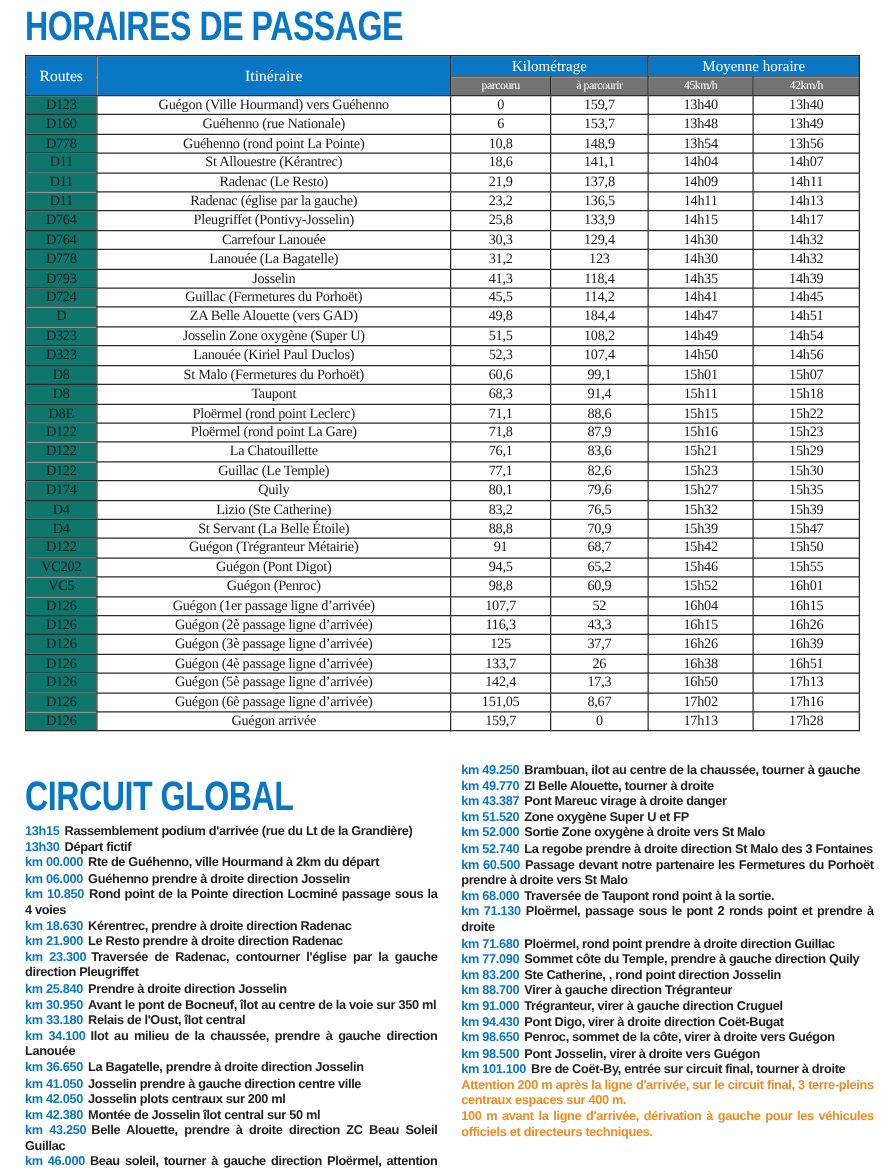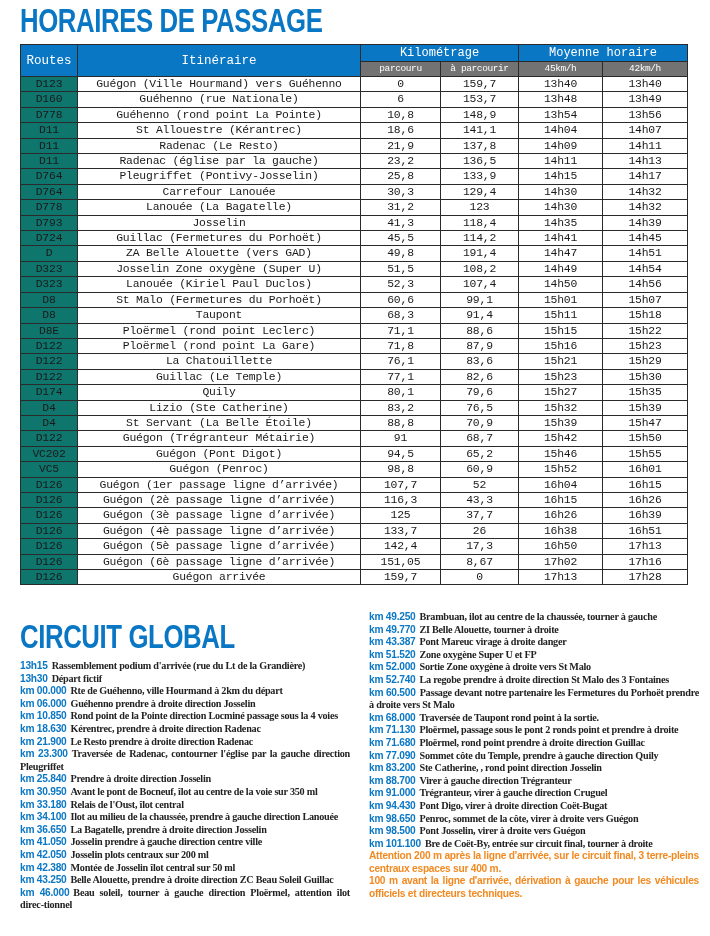--- a/index.html
+++ b/index.html
@@ -1,34 +1,34 @@
 <!DOCTYPE html>
 <html><head>
 <meta charset="utf-8">
 <style>
   html, body { margin: 0; padding: 0; background: #ffffff; }
   body { width: 710px; height: 936px; position: relative; overflow: hidden; font-family: "Liberation Sans", sans-serif; color: #1a1a1a; }
   .title { position: absolute; left: 20px; margin: 0; font-family: "Liberation Sans", sans-serif; font-weight: bold; color: #0a77c5; letter-spacing: -0.5px; transform: scaleX(0.78); transform-origin: left top; white-space: nowrap; }
   #t1 { top: 2px; font-size: 33px; }
   #t2 { top: 618px; font-size: 33px; }
-  table.sched { position: absolute; left: 20px; top: 44px; width: 667px; border-collapse: collapse; table-layout: fixed; font-family: Liberation Mono, monospace; }
+  table.sched { position: absolute; left: 20px; top: 44px; width: 667px; border-collapse: collapse; table-layout: fixed; font-family: Liberation Serif, serif; }
   table.sched th, table.sched td { border: 1px solid #2a2a2a; padding: 0; text-align: center; white-space: nowrap; overflow: hidden; }
   table.sched th { background: #0a77c5; color: #ffffff; font-weight: normal; }
   table.sched thead tr.h1 th { height: 16px; font-size: 12px; line-height: 16px; }
   table.sched thead tr.h1 th.tall { font-size: 12.5px; }
   table.sched thead tr.h2 th { height: 14px; font-size: 9.5px; line-height: 14px; letter-spacing: -0.4px; background: #737373; }
   table.sched tbody td { height: 14.4px; font-size: 11.4px; line-height: 14.4px; letter-spacing: -0.2px; }
   table.sched tbody td.route { background: #0f766e; }
   .col-route { width: 57px; } .col-itin { width: 283px; } .col-km1 { width: 80px; } .col-km2 { width: 78px; } .col-t1 { width: 84px; } .col-t2 { width: 85px; }
   .circuit { position: absolute; top: 660px; font-family: "Liberation Sans", sans-serif; font-size: 10.2px; line-height: 12.6px; color: #1a1a1a; letter-spacing: -0.25px; }
   #colL { left: 20px; width: 330px; }
   #colR { left: 369px; top: 611px; width: 330px; }
   .circuit .line { margin: 0; text-align: justify; }
   .circuit .km { color: #0a77c5; font-weight: bold; margin-right: 4px; }
-  .circuit .desc { font-weight: bold; color: #222; font-stretch: condensed; font-family: Liberation Serif, serif; }
+  .circuit .desc { font-weight: bold; color: #222; font-stretch: condensed; }
   .circuit .warn { color: #f28a22; font-weight: bold; text-align: justify; }
 </style>
 </head>
 <body>
 
 <h1 id="t1" class="title">HORAIRES DE PASSAGE</h1>
 
 <table class="sched">
   <colgroup>
     <col class="col-route">
@@ -138,21 +138,21 @@
         <td>Guillac (Fermetures du Porhoët)</td>
         <td>45,5</td>
         <td>114,2</td>
         <td>14h41</td>
         <td>14h45</td>
       </tr>
       <tr>
         <td class="route">D</td>
         <td>ZA Belle Alouette (vers GAD)</td>
         <td>49,8</td>
-        <td>191,4</td>
+        <td>184,4</td>
         <td>14h47</td>
         <td>14h51</td>
       </tr>
       <tr>
         <td class="route">D323</td>
         <td>Josselin Zone oxygène (Super U)</td>
         <td>51,5</td>
         <td>108,2</td>
         <td>14h49</td>
         <td>14h54</td>

